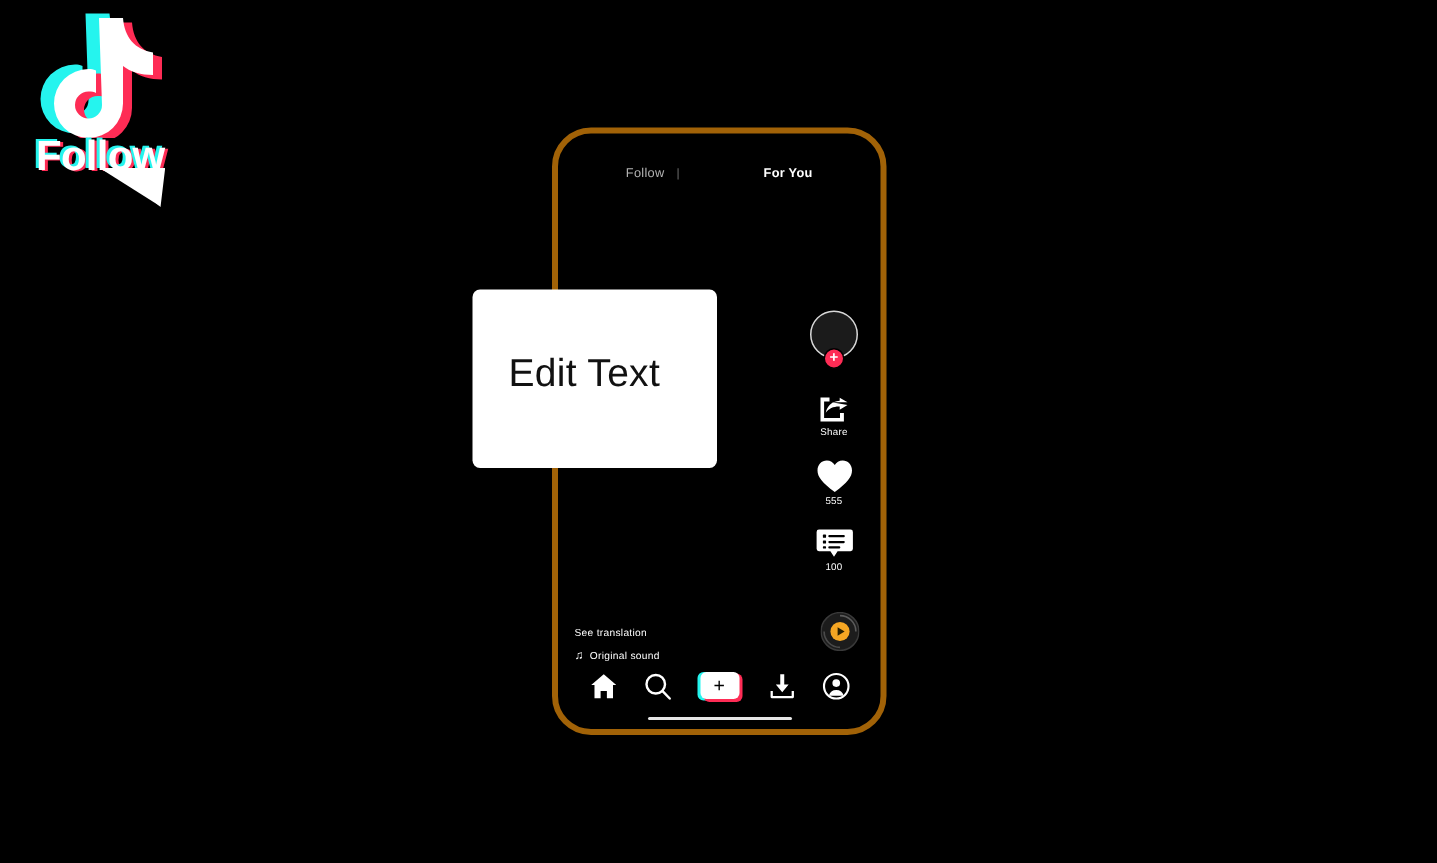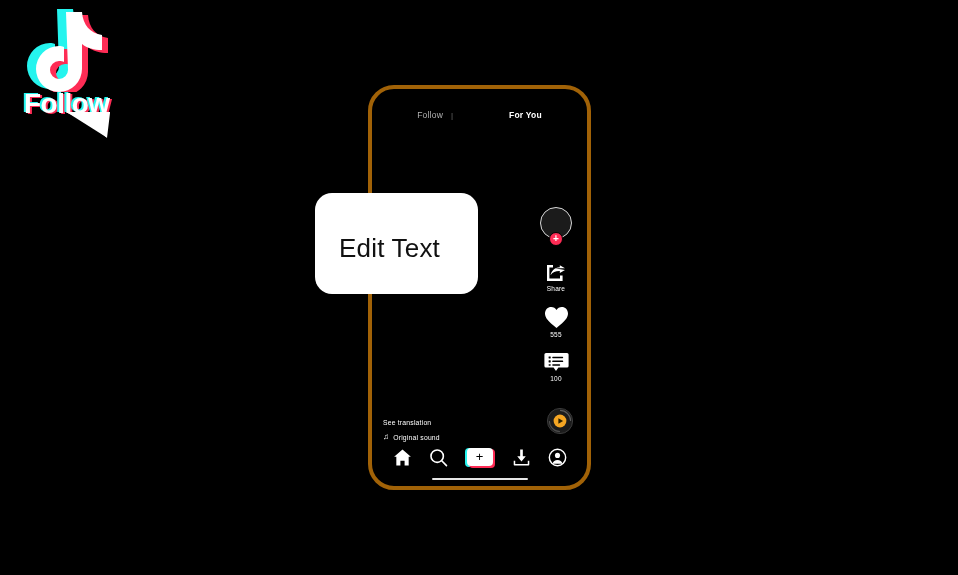--- a/index.html
+++ b/index.html
@@ -229,23 +229,23 @@
     border-radius: 2px;
     background: #e6e6e6;
   }
 
   
   .bubble {
     position: absolute;
     left: 315px;
     top: 193px;
     width: 163px;
-    height: 101px;
+    height: 119px;
     background: #ffffff;
-    border-radius: 17px;
+    border-radius: 5px;
     z-index: 10;
   }
   .bubble-text {
     position: absolute;
     left: 24px;
     top: 40px;
     font-size: 26px;
     color: #111111;
     letter-spacing: .2px;
     white-space: nowrap;

